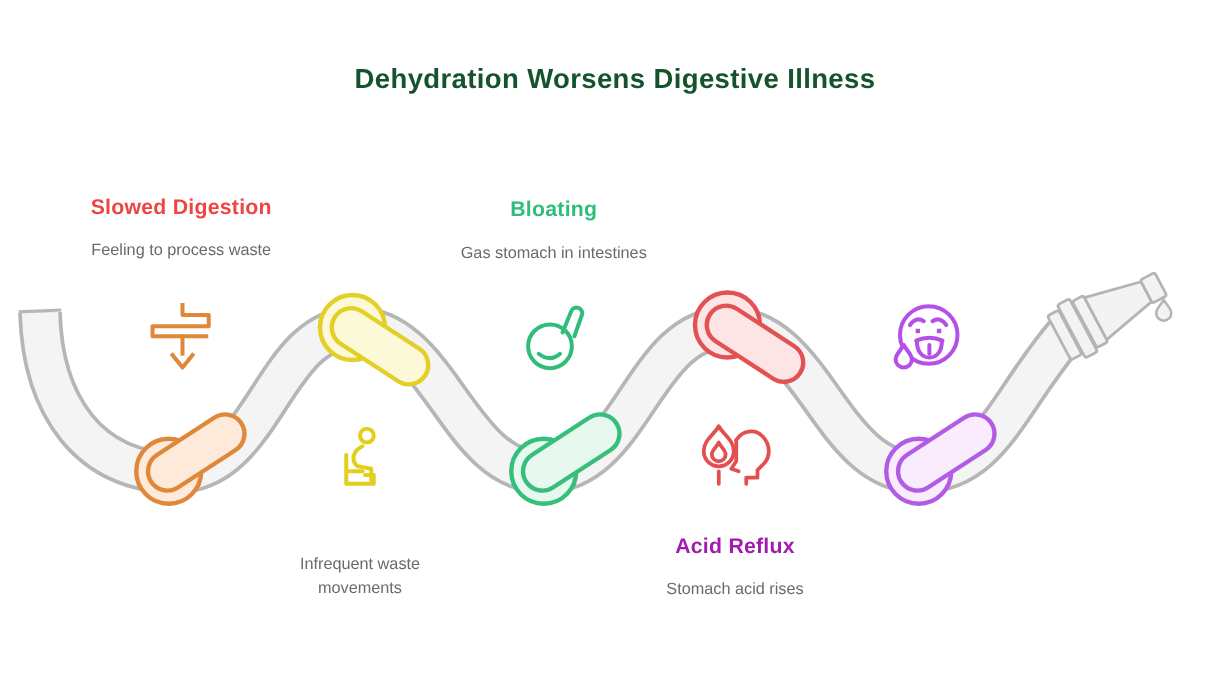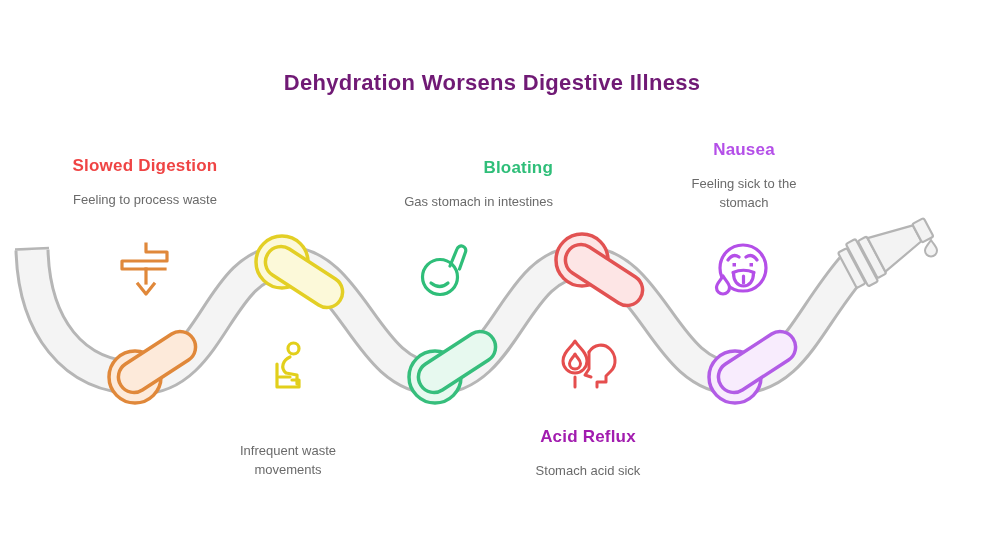--- a/index.html
+++ b/index.html
@@ -23,22 +23,21 @@
   }
   .title {
     position: absolute;
     left: 0;
     top: 50px;
     width: 984px;
     text-align: center;
     font-size: 22px;
     font-weight: bold;
     letter-spacing: 0.3px;
-    color: #701a75;
-    margin-top: 20px;
+    color: #14532d;
   }
   .item-label {
     position: absolute;
     text-align: center;
     transform: translateX(-50%);
   }
   .item-label h3 {
     margin: 0;
     font-size: 17px;
     font-weight: bold;
@@ -50,21 +49,21 @@
     line-height: 1.45;
     color: #6a6a6a;
   }
   .c-orange h3 { color: #ef4444; }
   .c-yellow h3 { color: #e2cf1b; }
   .c-green  h3 { color: #2fbe79; }
   .c-red    h3 { color: #a21caf; }
   .c-purple h3 { color: #b44fe8; }
   #lbl-slowed     { left: 145px; top: 156px; width: 200px; }
   #lbl-consti     { left: 288px; top: 427px; width: 160px; }
-  #lbl-bloating   { left: 443px; top: 158px; width: 220px; text-align: right; }
+  #lbl-bloating   { left: 443px; top: 158px; width: 220px; }
   #lbl-acid       { left: 588px; top: 427px; width: 200px; }
   #lbl-nausea     { left: 744px; top: 140px; width: 150px; }
 </style>
 </head>
 <body>
 
 <div class="stage">
 
   <svg width="984" height="538" viewBox="0 0 984 538">
 
@@ -159,21 +158,17 @@
     <p>Infrequent waste movements</p>
   </div>
 
   <div id="lbl-bloating" class="item-label c-green">
     <h3>Bloating</h3>
     <p>Gas stomach in intestines</p>
   </div>
 
   <div id="lbl-acid" class="item-label c-red">
     <h3>Acid Reflux</h3>
-    <p>Stomach acid sick</p>
+    <p>Stomach acid rises</p>
   </div>
 
-  <div id="lbl-nausea" class="item-label c-purple">
-    <h3>Nausea</h3>
-    <p>Feeling sick to the stomach</p>
-  </div>
 
 </div>
 
 </body></html>

